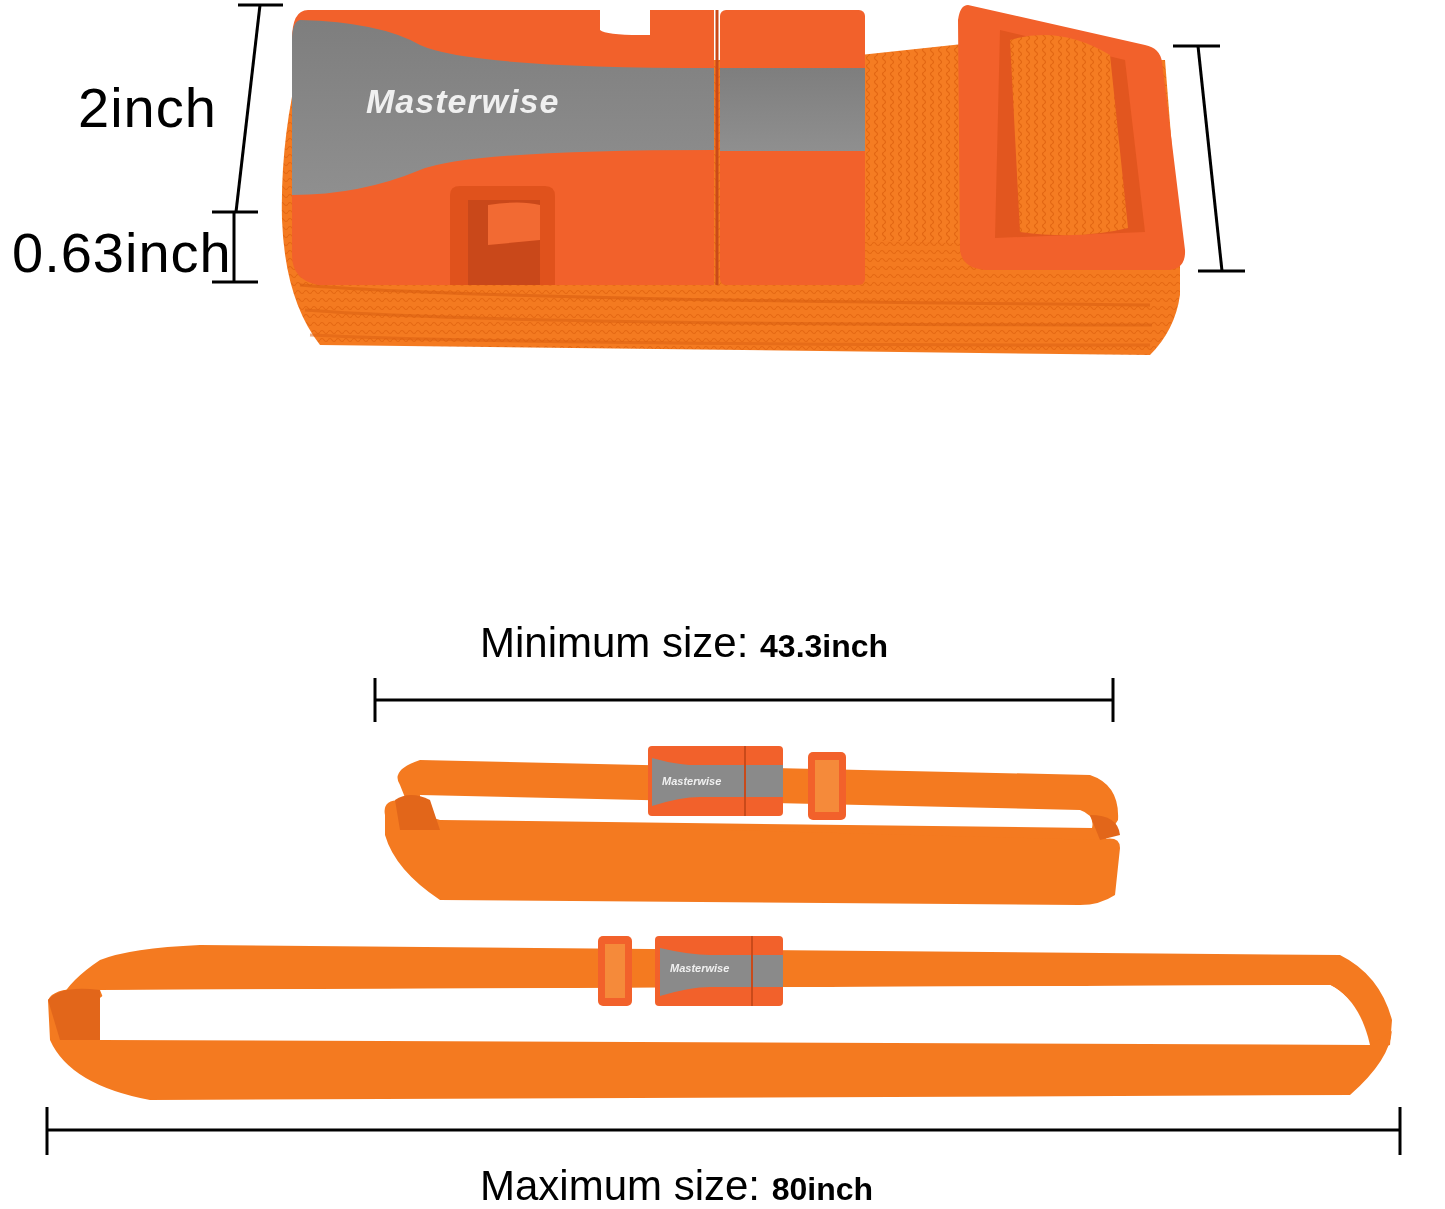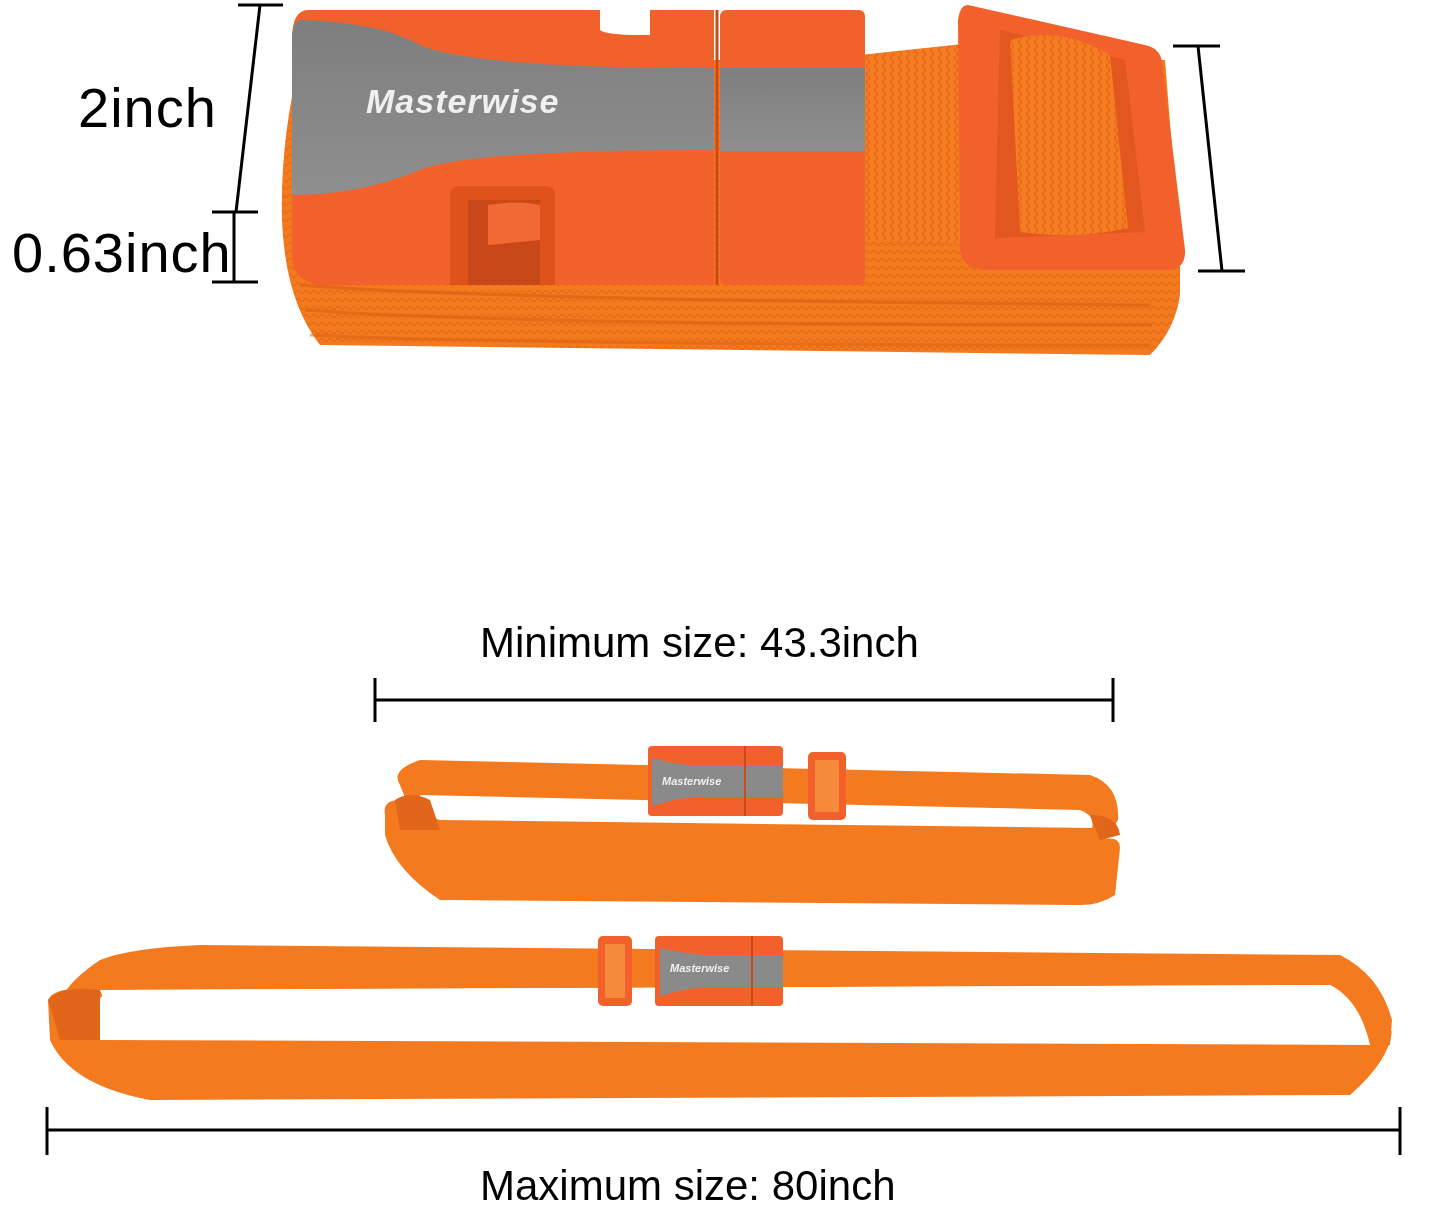--- a/index.html
+++ b/index.html
@@ -2,21 +2,21 @@
 <html><head>
 <meta charset="utf-8">
 <style>
   html, body { margin: 0; padding: 0; background: #ffffff; }
   body { width: 1445px; height: 1209px; position: relative; overflow: hidden;
          font-family: "Liberation Sans", "DejaVu Sans", sans-serif; color: #000; }
   .label { position: absolute; white-space: nowrap; line-height: 1; }
   .dim-label { font-size: 56px; font-weight: 400; letter-spacing: 1px; }
   .size-caption { font-size: 42px; }
   .size-caption .light { font-weight: 400; }
-  .size-caption .bold { font-weight: 400; font-size: 42px; }
+  .size-caption .bold { font-weight: 700; font-size: 32px; }
   .dim-svg { position: absolute; left: 0; top: 0; }
   .stage { position: absolute; left: 0; top: 0; width: 1445px; height: 1209px; }
 </style>
 </head>
 <body>
 
 <div class="stage">
 
   <svg class="dim-svg" width="1445" height="1209" viewBox="0 0 1445 1209">
     <defs>

